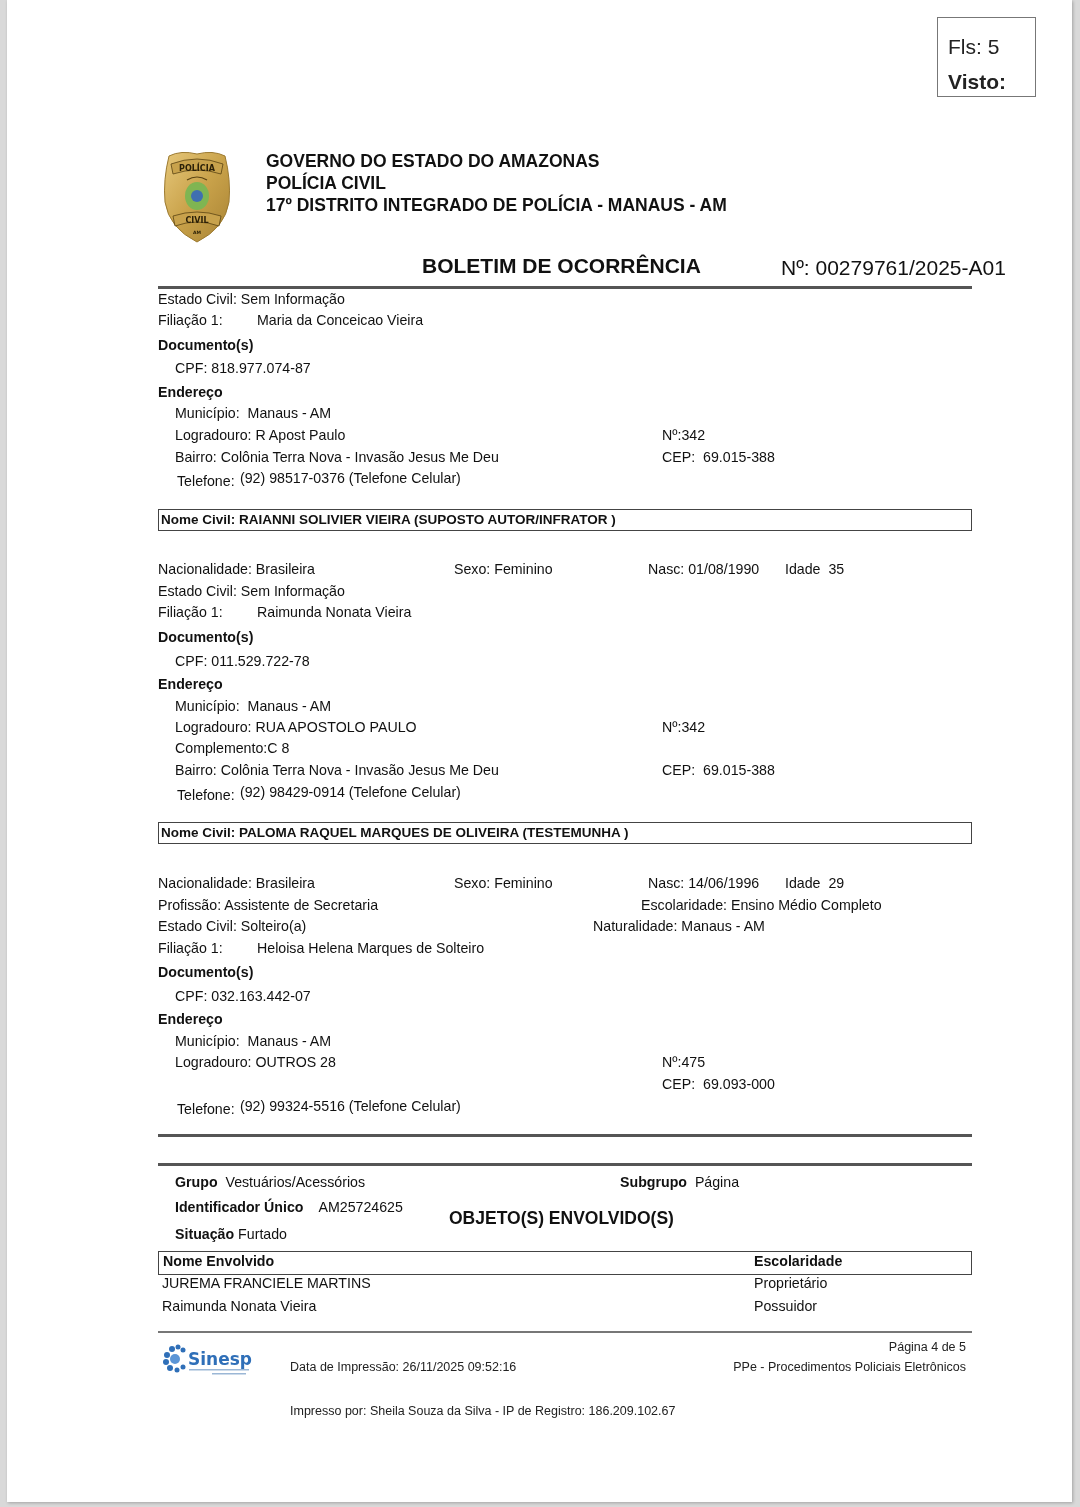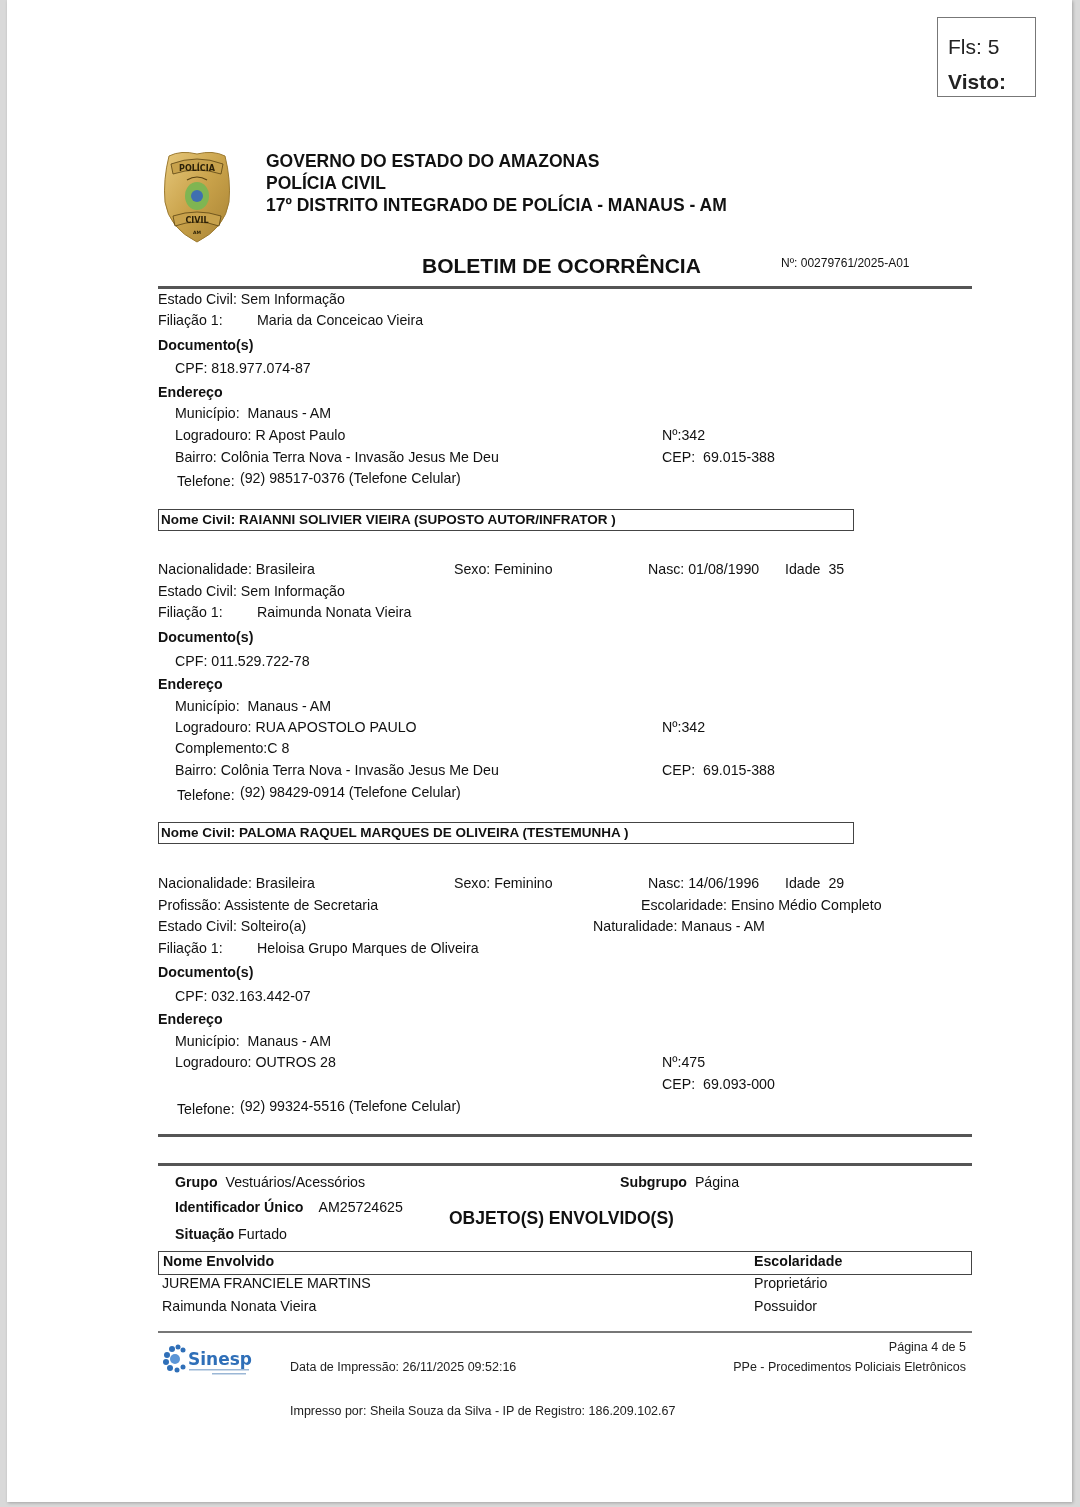--- a/index.html
+++ b/index.html
@@ -19,25 +19,25 @@
     .fls-box {
       position: absolute; left: 937px; top: 17px; width: 99px; height: 80px;
       border: 1.5px solid #777; box-sizing: border-box;
       font-size: 21px; color: #222;
     }
     .fls-box .l1 { position: absolute; left: 10px; top: 17px; }
     .fls-box .l2 { position: absolute; left: 10px; top: 52px; font-weight: bold; }
     .badge { position: absolute; left: 161px; top: 150px; width: 72px; height: 94px; }
     .hdr { font-weight: bold; font-size: 17.5px; left: 266px; text-align: center; }
     .title { font-weight: bold; font-size: 21px; left: 422px; top: 254px; }
-    .bo-num { font-size: 12px; left: 781px; top: 256px; }
+    .bo-num { font-size: 21px; left: 781px; top: 256px; }
     .rule-thick { position: absolute; left: 158px; width: 814px; height: 3px; background: #555; }
     .sec-lbl { font-weight: bold; font-size: 14.2px; }
     .namebox {
-      position: absolute; left: 158px; width: 696px; height: 22px;
+      position: absolute; left: 158px; width: 814px; height: 22px;
       border: 1.3px solid #444; box-sizing: border-box;
       font-weight: bold; font-size: 13.5px; padding: 2px 0 0 2px;
     }
     .obj-title { font-weight: bold; font-size: 17.5px; left: 449px; top: 1208px; }
     .bold { font-weight: bold; }
     .tbl-head {
       position: absolute; left: 158px; top: 1251px; width: 814px; height: 24px;
       border: 1.3px solid #444; box-sizing: border-box; font-weight: bold; font-size: 14.2px;
     }
     .tbl-head span { position: absolute; top: 1px; }
@@ -178,21 +178,21 @@
   <div class="abs t14" style="left:641px;top:897px">
     <span>Escolaridade:</span> <span>Ensino Médio Completo</span>
   </div>
   <div class="abs t14" style="left:158px;top:918px">
     <span>Estado Civil:</span> <span>Solteiro(a)</span>
   </div>
   <div class="abs t14" style="left:593px;top:918px">
     <span>Naturalidade:</span> <span>Manaus - AM</span>
   </div>
   <div class="abs t14" style="left:158px;top:940px">Filiação 1:</div>
-  <div class="abs t14" style="left:257px;top:940px">Heloisa Grupo Marques de Oliveira</div>
+  <div class="abs t14" style="left:257px;top:940px">Heloisa Helena Marques de Solteiro</div>
   <div class="abs sec-lbl" style="left:158px;top:964px">Documento(s)</div>
   <div class="abs t14" style="left:175px;top:988px">
     <span>CPF:</span> <span>032.163.442-07</span>
   </div>
   <div class="abs sec-lbl" style="left:158px;top:1011px">Endereço</div>
   <div class="abs t14" style="left:175px;top:1033px">
     <span>Município:</span>&nbsp; <span>Manaus - AM</span>
   </div>
   <div class="abs t14" style="left:175px;top:1054px">
     <span>Logradouro:</span> <span>OUTROS 28</span>

